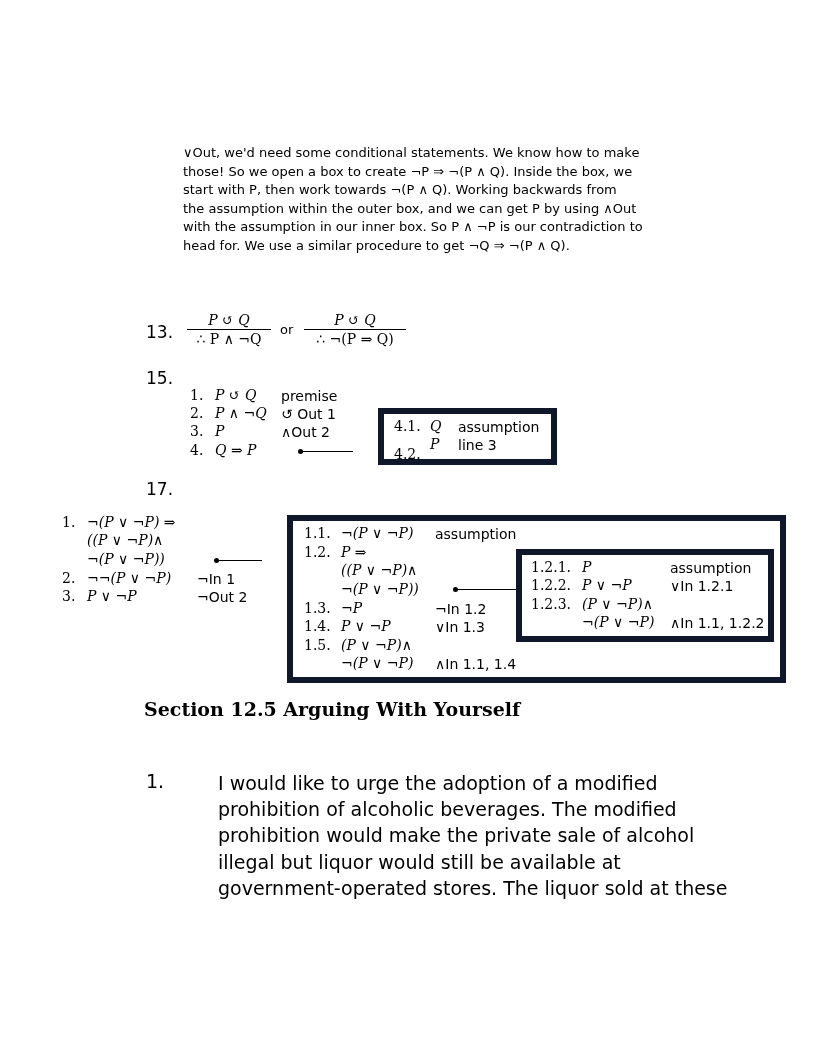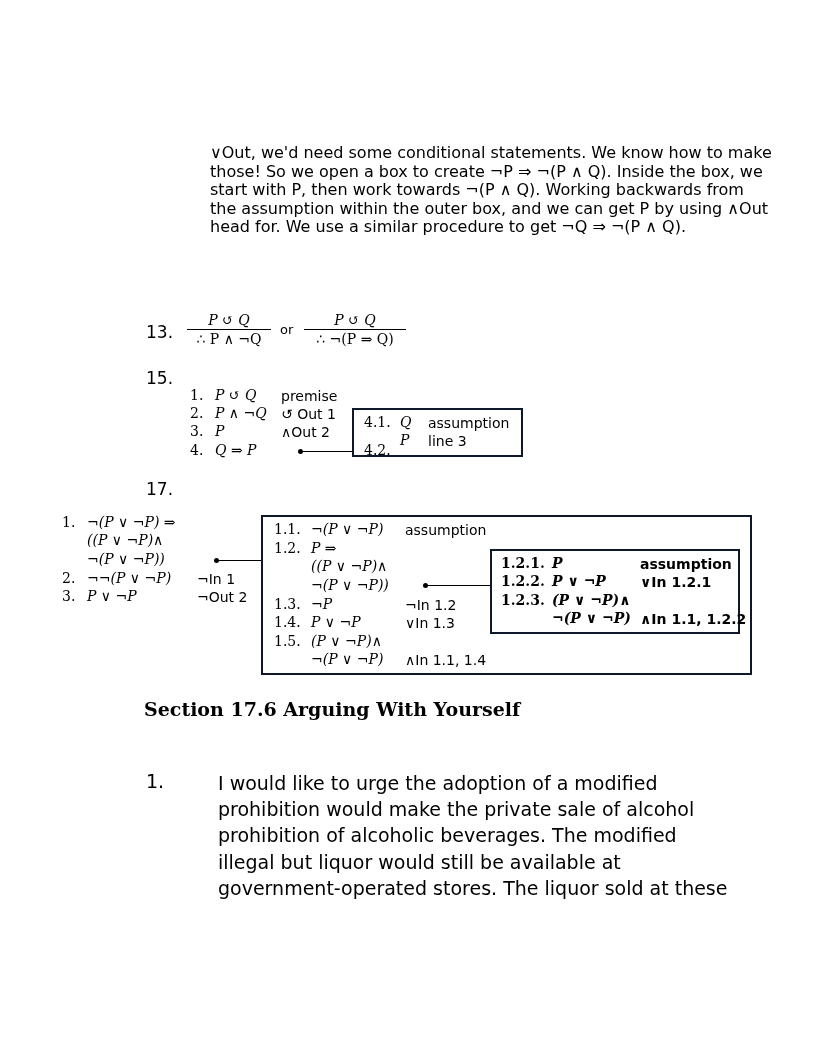--- a/index.html
+++ b/index.html
@@ -1,45 +1,46 @@
 <!DOCTYPE html>
 <html><head>
 <meta charset="utf-8">
 <style>
   html, body { margin:0; padding:0; background:#ffffff; }
   body { width:816px; height:1056px; position:relative; overflow:hidden; color:#000;
          font-family: "DejaVu Sans", sans-serif; }
   .abs { position:absolute; white-space:nowrap; }
-  .para { position:absolute; left:183px; top:144px; width:500px; font-size:16px; line-height:18.6px;margin-left:27px; }
+  .para { position:absolute; left:183px; top:144px; width:500px; font-size:13px; line-height:18.6px; }
   .para div { white-space:nowrap; }
   .m { font-family: "DejaVu Serif", serif; font-style:italic; }
   .sf { font-family: "DejaVu Sans", sans-serif; font-size:13px; }
   .num { font-size:17px; }
   .lnum { font-family:"DejaVu Serif", serif; font-size:14px; }
   .frac { position:absolute; text-align:center; font-family:"DejaVu Serif", serif; font-size:14px; }
   .frac .top { font-style:italic; padding:0 0 1px 0; }
   .frac .bar { border-top:1px solid #000; }
   .frac .bot { padding-top:1px; }
-  .box { position:absolute; border:2px solid #0f172a; }
+  .box { position:absolute; border:6px solid #0f172a;margin-left:26px; }
   .row { position:absolute; white-space:nowrap; font-size:14px; }
   .conn { position:absolute; height:1px; background:#000; }
   .dot { position:absolute; width:5px; height:5px; border-radius:50%; background:#000; }
   .sec { position:absolute; left:144px; top:698px; font-family:"DejaVu Serif", serif; font-weight:bold; font-size:19px; }
   .big { position:absolute; left:183px; top:770px; font-size:19px; line-height:26.2px;margin-left:35px; }
   .big div { white-space:nowrap; }
   .bignum { position:absolute; left:146px; top:770px; font-size:19px; }
 </style>
 </head>
 <body>
 
 <div class="para">
   <div>∨Out, we'd need some conditional statements. We know how to make</div>
   <div>those! So we open a box to create ¬P ⇒ ¬(P ∧ Q). Inside the box, we</div>
   <div>start with P, then work towards ¬(P ∧ Q). Working backwards from</div>
   <div>the assumption within the outer box, and we can get P by using ∧Out</div>
+  <div>with the assumption in our inner box. So P ∧ ¬P is our contradiction to</div>
   <div>head for. We use a similar procedure to get ¬Q ⇒ ¬(P ∧ Q).</div>
 </div>
 
 <div class="abs num" style="left:146px;top:322px;">13.</div>
 <div class="frac" style="left:187px;top:312px;width:84px;">
   <div class="top">P ↺ Q</div>
   <div class="bar"></div>
   <div class="bot">∴ P ∧ ¬Q</div>
 </div>
 <div class="abs sf" style="left:280px;top:322px;">or</div>
@@ -120,38 +121,38 @@
 
     <div class="row lnum" style="left:11px;top:116px;">1.5.</div>
     <div class="row m" style="left:48px;top:116px;">(P ∨ ¬P)∧</div>
     <div class="row m" style="left:48px;top:134px;">¬(P ∨ ¬P)</div>
     <div class="row sf" style="left:142px;top:135px;">∧In  1.1, 1.4</div>
 
     <div class="dot" style="left:160px;top:66px;"></div>
     <div class="conn" style="left:162px;top:68px;width:67px;"></div>
   </div>
 
-  <div class="box" style="left:490px;top:549px;width:246px;height:81px;font-weight:bold;">
+  <div class="box" style="left:490px;top:549px;width:246px;height:81px;">
     <div class="row lnum" style="left:9px;top:4px;">1.2.1.</div>
     <div class="row m" style="left:60px;top:4px;">P</div>
     <div class="row sf" style="left:148px;top:5px;">assumption</div>
 
     <div class="row lnum" style="left:9px;top:22px;">1.2.2.</div>
     <div class="row m" style="left:60px;top:22px;">P ∨ ¬P</div>
     <div class="row sf" style="left:148px;top:23px;">∨In  1.2.1</div>
 
     <div class="row lnum" style="left:9px;top:41px;">1.2.3.</div>
     <div class="row m" style="left:60px;top:41px;">(P ∨ ¬P)∧</div>
     <div class="row m" style="left:60px;top:59px;">¬(P ∨ ¬P)</div>
     <div class="row sf" style="left:148px;top:60px;">∧In  1.1, 1.2.2</div>
   </div>
 </div>
 
-<div class="sec">Section 17.6   Arguing With Yourself</div>
+<div class="sec">Section 12.5   Arguing With Yourself</div>
 
 <div class="bignum">1.</div>
 <div class="big">
   <div>I would like to urge the adoption of a modified</div>
+  <div>prohibition of alcoholic beverages. The modified</div>
   <div>prohibition would make the private sale of alcohol</div>
-  <div>prohibition of alcoholic beverages. The modified</div>
   <div>illegal but liquor would still be available at</div>
   <div>government-operated stores. The liquor sold at these</div>
 </div>
 
 </body></html>

